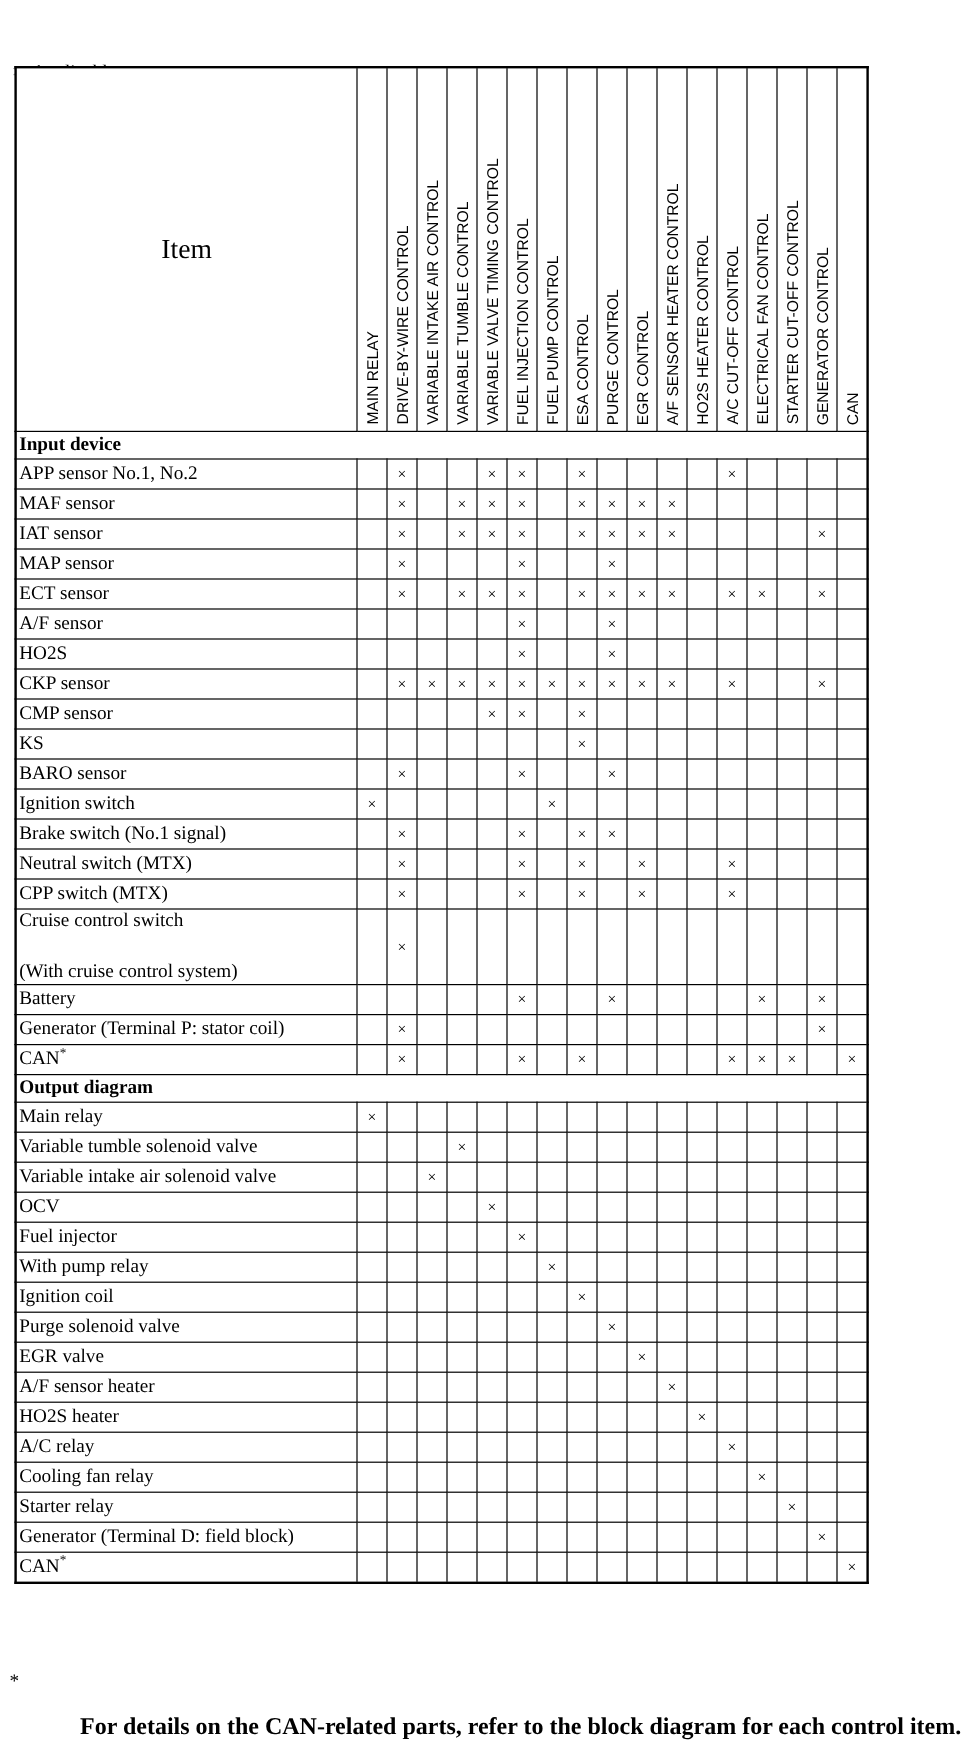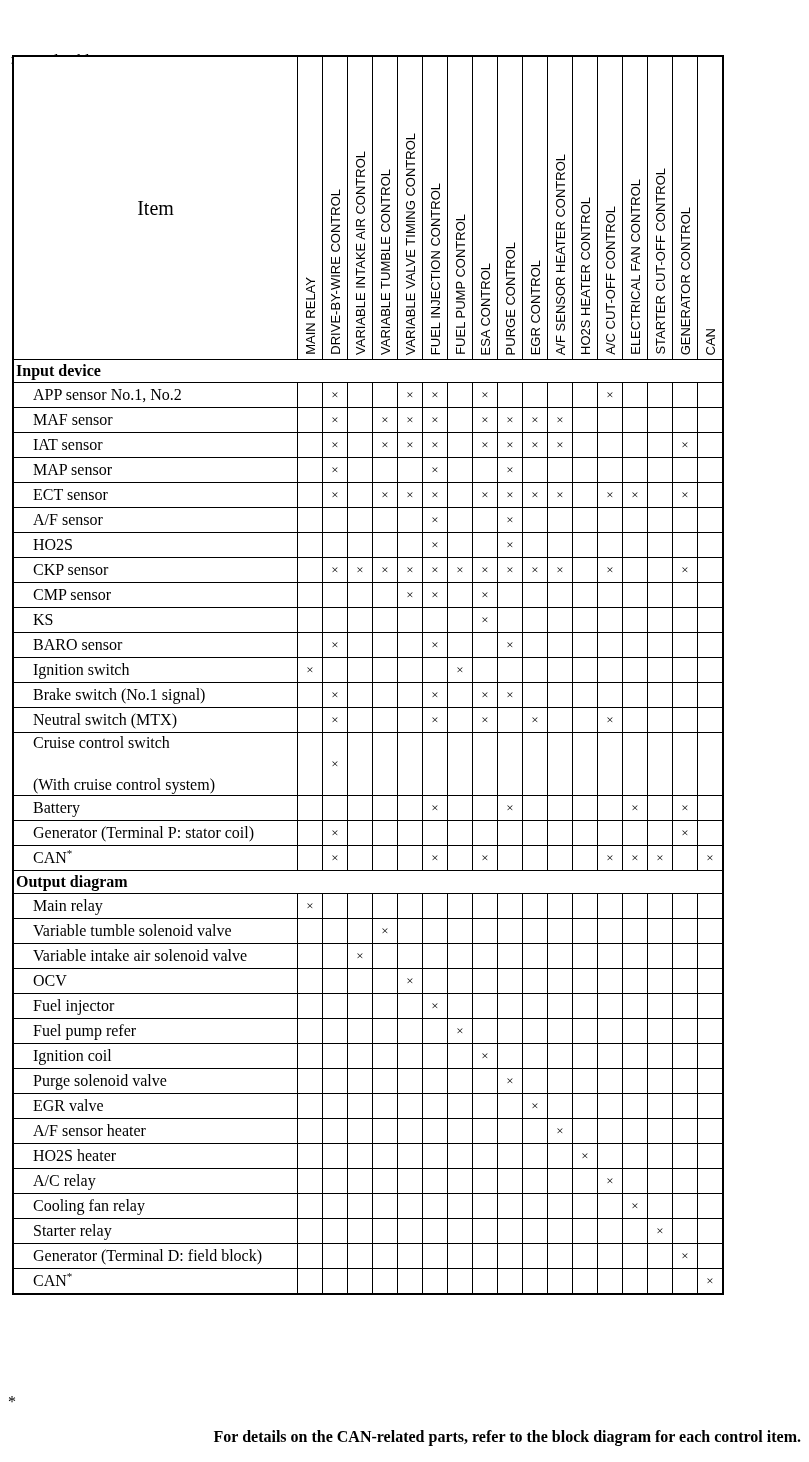--- a/index.html
+++ b/index.html
@@ -1,30 +1,30 @@
 <!DOCTYPE html>
 <html><head>
 <meta charset="utf-8">
 <style>
   html,body{margin:0;padding:0;background:#fff;color:#000;}
   body{width:809px;height:1462px;font-family:"Liberation Serif",serif;position:relative;}
   .page{position:relative;width:809px;height:1462px;background:#fff;overflow:hidden;}
   .legend{position:absolute;left:10px;top:8px;font-size:16px;margin-top:44px;}
   table.applic{position:absolute;left:12px;top:55px;border-collapse:collapse;table-layout:fixed;background:#fff;border:2px solid #000;}
   .applic th,.applic td{border:1px solid #000;padding:0;}
-  .item-head{width:283px;font-weight:normal;font-size:20px;text-align:center;vertical-align:middle;font-family:"Liberation Serif",serif;}
+  .item-head{width:283px;font-weight:normal;font-size:23px;text-align:center;vertical-align:middle;font-family:"Liberation Serif",serif;}
   .col-head{width:24px;height:302px;vertical-align:bottom;text-align:center;padding-bottom:2px;}
   .vert{writing-mode:vertical-rl;transform:rotate(180deg);display:inline-block;font-family:"Liberation Sans",sans-serif;font-size:13px;font-weight:normal;white-space:nowrap;max-height:296px;}
   .section-row td{font-weight:bold;font-size:16px;padding:1px 2px;height:20px;font-family:Liberation Serif, serif;}
   .body-row td{height:24px;}
-  .body-row .item{font-size:16px;padding:0 19px;white-space:pre-line;line-height:1.3;text-align:left;vertical-align:middle;margin-top:36px;}
+  .body-row .item{font-size:16px;padding:0 2px;white-space:pre-line;line-height:1.3;text-align:left;vertical-align:middle;margin-top:36px;}
   .body-row .mark{text-align:center;font-size:13px;vertical-align:middle;}
   .body-row .item sup{font-size:11px;line-height:0;}
   .footnote-sym{position:absolute;left:8px;top:1393px;font-size:16px;}
-  .footnote-text{position:absolute;right:8px;top:1428px;font-size:16px;font-weight:bold;text-align:right;}
+  .footnote-text{position:absolute;right:8px;top:1428px;font-size:20px;font-weight:bold;text-align:right;}
 </style>
 </head>
 <body>
 
 <div class="page">
   <div class="legend">×: Applicable</div>
 
   <table class="applic">
     <thead>
         <tr>
@@ -326,20 +326,40 @@
           <td class="mark">×</td>
           <td class="mark"></td>
           <td class="mark"></td>
           <td class="mark">×</td>
           <td class="mark"></td>
           <td class="mark"></td>
           <td class="mark"></td>
           <td class="mark"></td>
         </tr>
         <tr class="body-row">
+          <td class="item">CPP switch (MTX)</td>
+          <td class="mark"></td>
+          <td class="mark">×</td>
+          <td class="mark"></td>
+          <td class="mark"></td>
+          <td class="mark"></td>
+          <td class="mark">×</td>
+          <td class="mark"></td>
+          <td class="mark">×</td>
+          <td class="mark"></td>
+          <td class="mark">×</td>
+          <td class="mark"></td>
+          <td class="mark"></td>
+          <td class="mark">×</td>
+          <td class="mark"></td>
+          <td class="mark"></td>
+          <td class="mark"></td>
+          <td class="mark"></td>
+        </tr>
+        <tr class="body-row">
           <td class="item">Cruise control switch
 
 (With cruise control system)</td>
           <td class="mark"></td>
           <td class="mark">×</td>
           <td class="mark"></td>
           <td class="mark"></td>
           <td class="mark"></td>
           <td class="mark"></td>
           <td class="mark"></td>
@@ -511,21 +531,21 @@
           <td class="mark"></td>
           <td class="mark"></td>
           <td class="mark"></td>
           <td class="mark"></td>
           <td class="mark"></td>
           <td class="mark"></td>
           <td class="mark"></td>
           <td class="mark"></td>
         </tr>
         <tr class="body-row">
-          <td class="item">Fuel pump refer</td>
+          <td class="item">With pump relay</td>
           <td class="mark"></td>
           <td class="mark"></td>
           <td class="mark"></td>
           <td class="mark"></td>
           <td class="mark"></td>
           <td class="mark"></td>
           <td class="mark">×</td>
           <td class="mark"></td>
           <td class="mark"></td>
           <td class="mark"></td>

